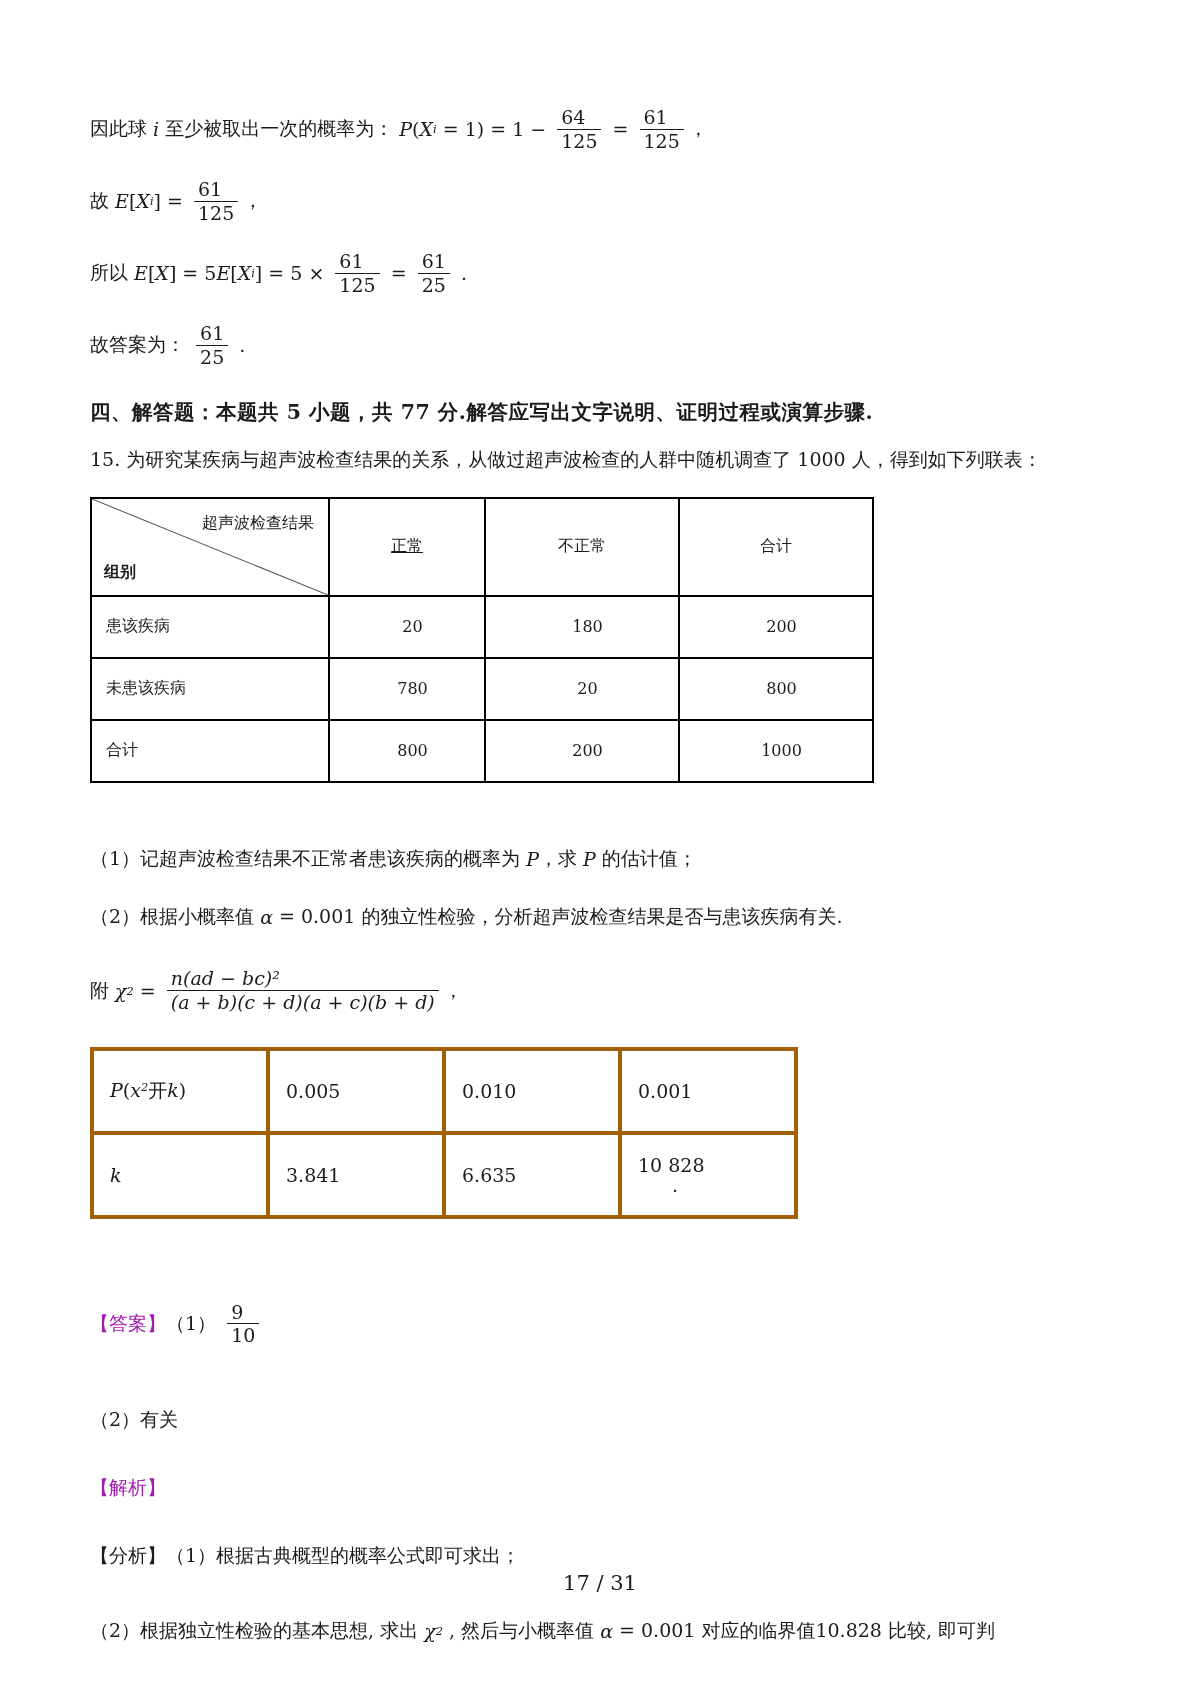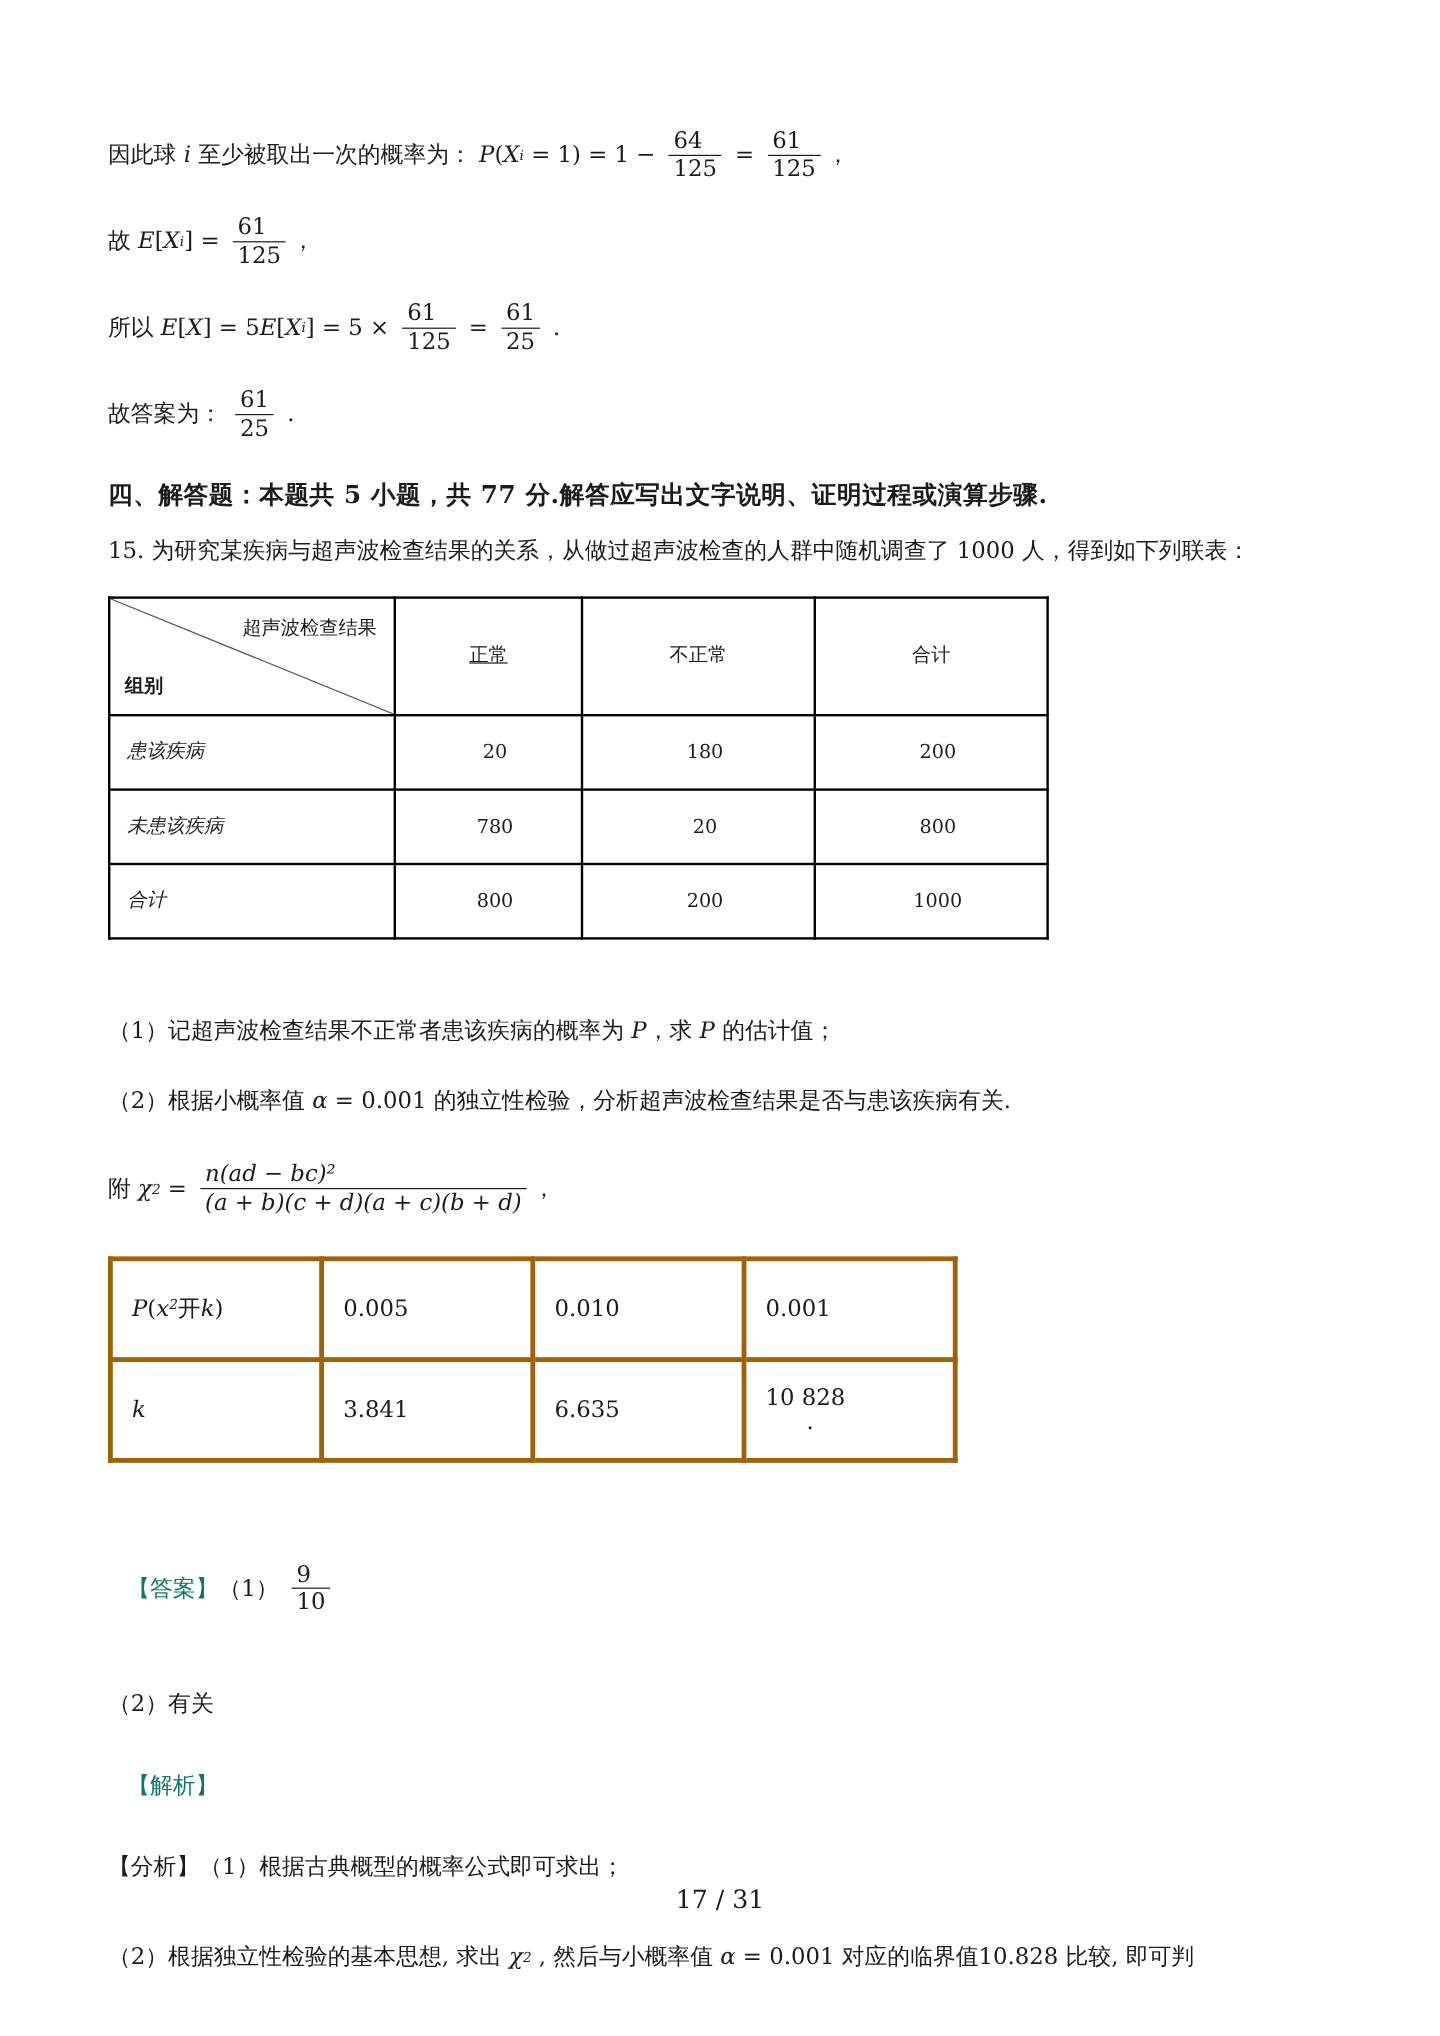--- a/index.html
+++ b/index.html
@@ -26,31 +26,31 @@
   .fit{font-style:italic;}
   .mline{display:flex;align-items:center;flex-wrap:wrap;min-height:54px;margin:18px 0;}
   .mline.short{min-height:40px;}
   .sec{font-weight:bold;font-size:20.5px;margin:26px 0 10px 0;letter-spacing:0.5px;}
   .intro{line-height:2.45;margin:10px 0 14px 0;text-align:justify;}
   table{border-collapse:collapse;table-layout:fixed;}
   .t1{width:772px;margin:8px 0 0 0;}
   .t1 td{border:2px solid #000;text-align:center;vertical-align:middle;font-size:16px;}
   .t1 .hrow td{height:94px;}
   .t1 .drow td{height:58px;padding-left:12px;}
-  .t1 td.rowlab{text-align:left;padding-left:14px;font-style:italic;}
+  .t1 td.rowlab{text-align:left;padding-left:14px;}
   .t1 .c0{width:236px;}.t1 .c1{width:152px;text-decoration:underline;}.t1 .c2{width:190px;}.t1 .c3{width:190px;}
   .corner{position:relative;padding:0 !important;}
   .corner svg{position:absolute;left:0;top:0;width:100%;height:100%;}
   .c-top{position:absolute;top:14px;right:14px;}
   .c-bot{position:absolute;bottom:12px;left:12px;font-weight:bold;}
   .t2{width:622px;margin:20px 0 0 0;}
   .t2 td{border:4px solid #a16207;text-align:left;vertical-align:middle;padding-left:16px;font-size:19px;height:78px;}
   .t2 .c{width:155px;}
   .stack2 .l2{margin-left:34px;line-height:1;}
-  .blue{color:#0f766e;margin-left:16px;}
+  .blue{color:#a21caf;}
   .ansline{display:flex;align-items:center;min-height:64px;margin-top:64px;}
   .pline{margin-top:42px;}
   .footer{position:absolute;left:0;bottom:102px;width:100%;text-align:center;font-size:21px;color:#1b1b1b;}
   .gap-q{margin-top:56px;}
 </style>
 </head>
 <body>
 
 <div class="page">
 

